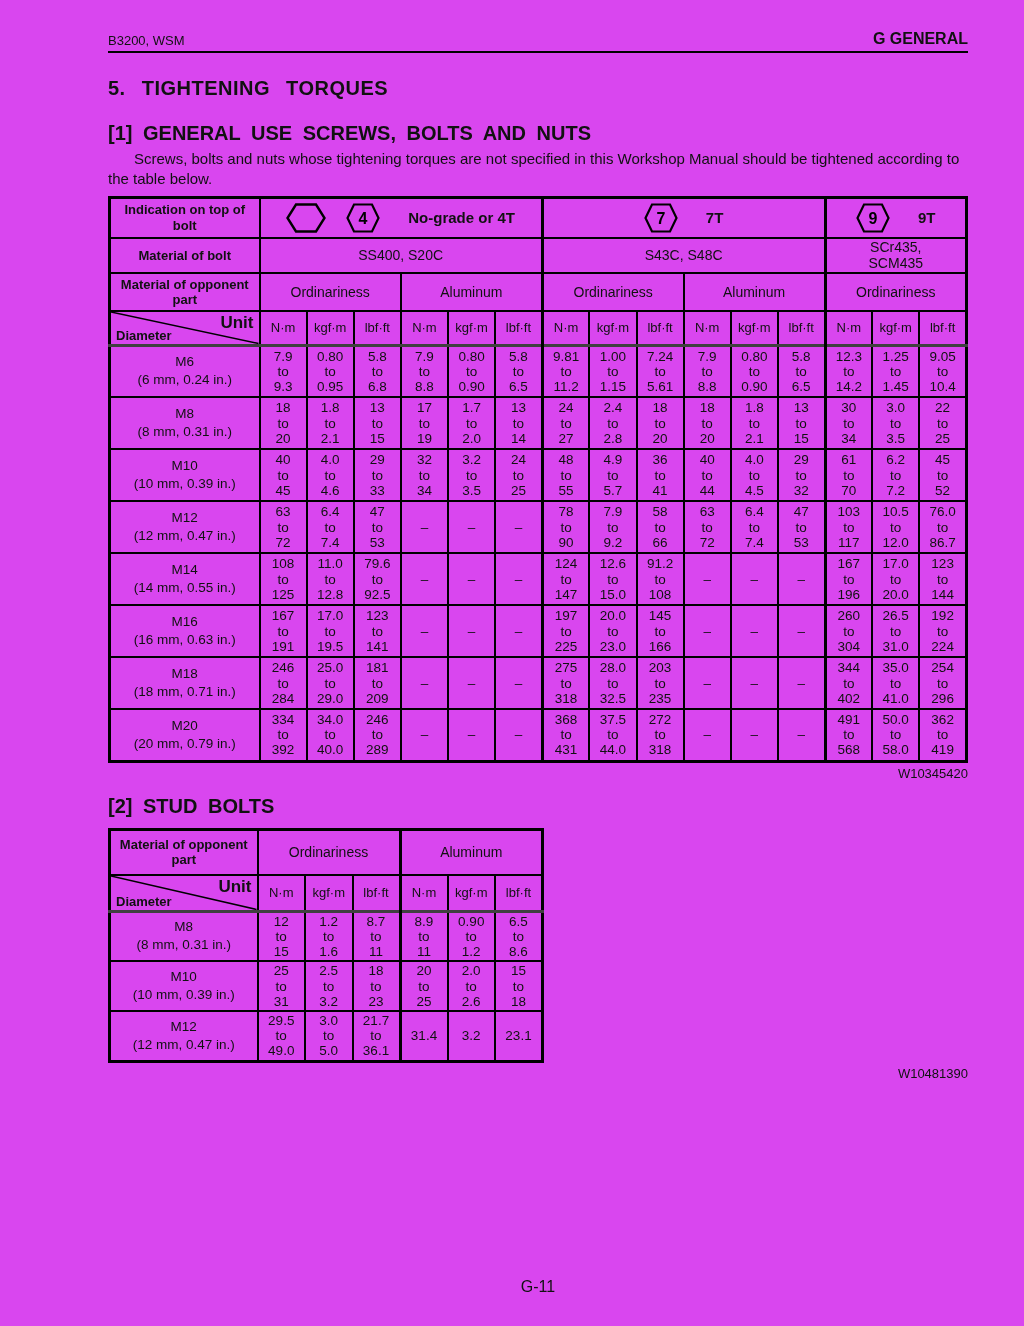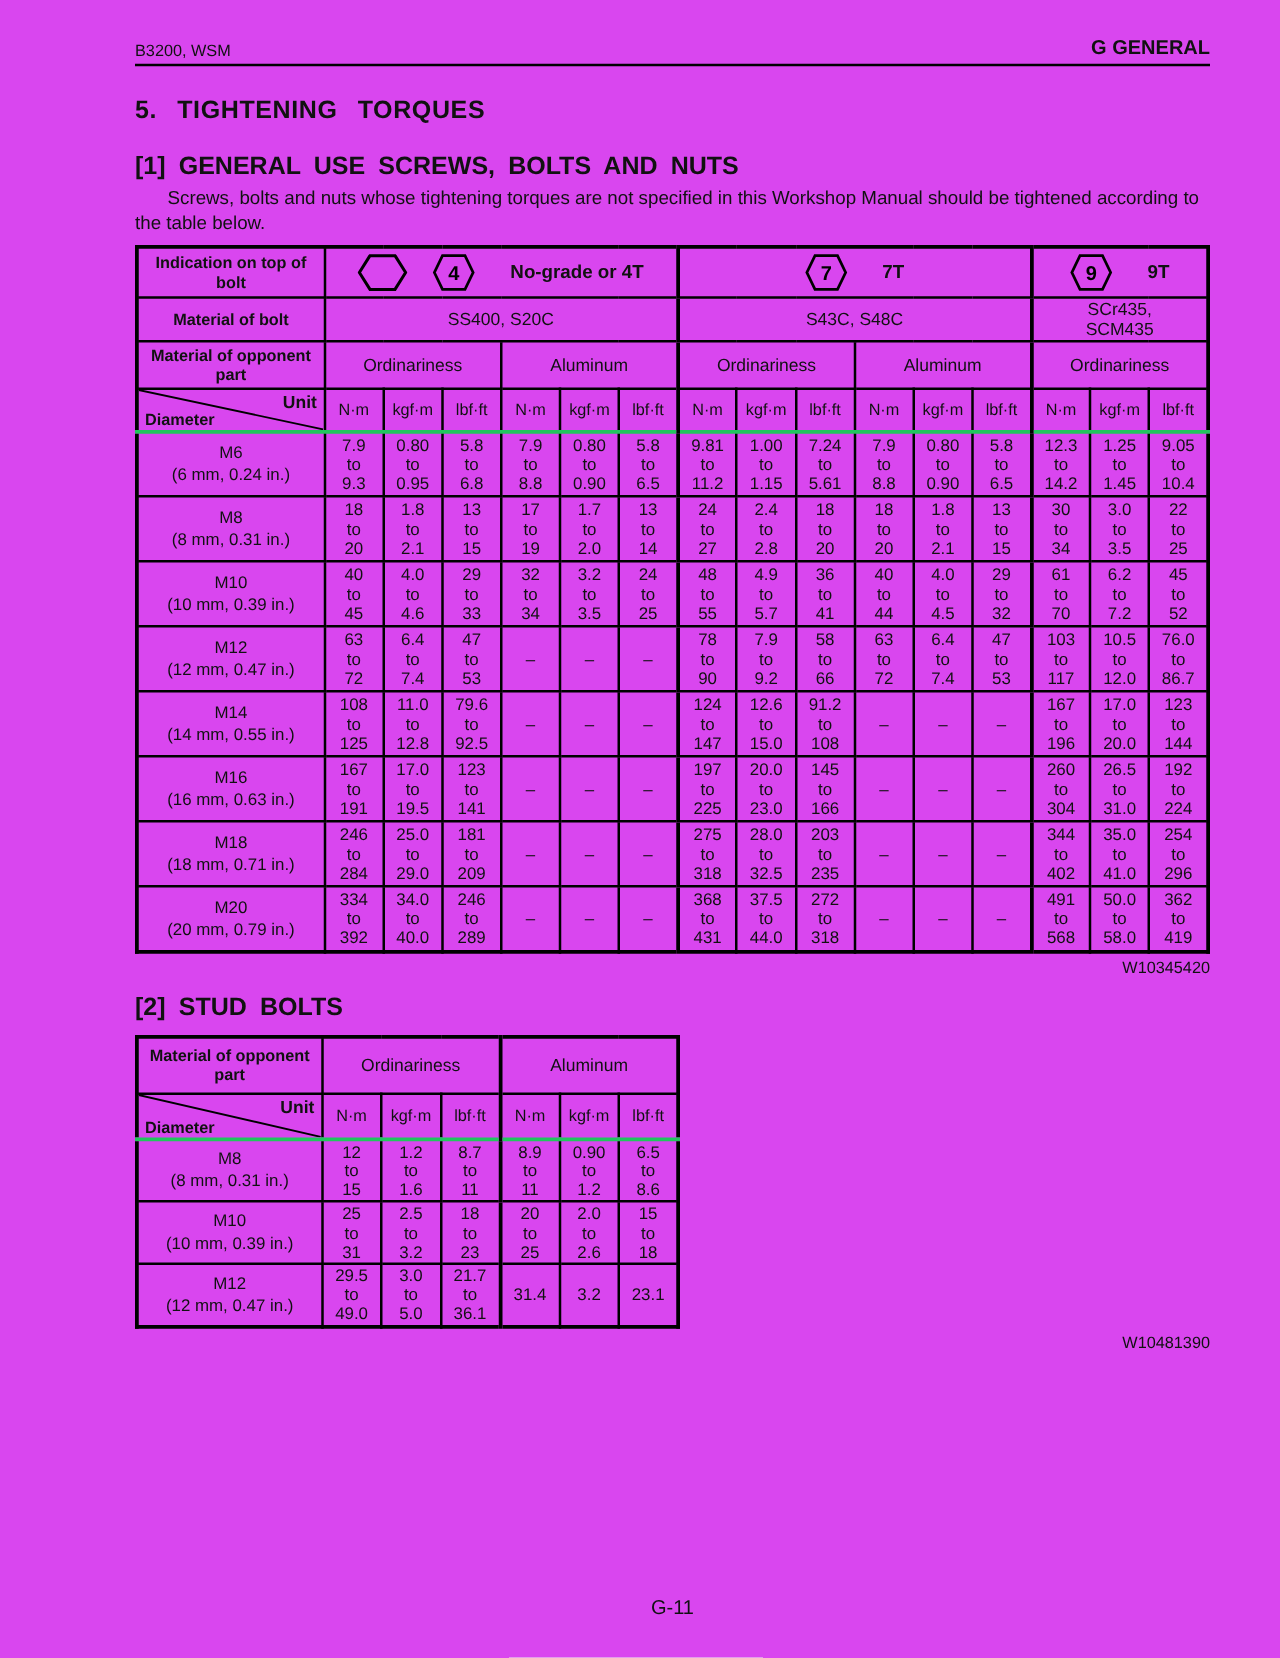--- a/index.html
+++ b/index.html
@@ -36,32 +36,32 @@
   .r1 td { height:40px; }
   .r2 td { height:34px; }
   .r3 td { height:38px; }
   .r4 td { height:34px; }
   .t1 tbody td { height:52px; }
   .t2 .r1 td { height:46px; }
   .t2 .r4 td { height:36px; }
   .t2 tbody td { height:50px; }
 
   td.gsep { border-left:3px solid #000; }
-  thead { border-bottom:3px solid #22c55e; }
+  thead { border-bottom:3px solid #404040; }
 
   .val { font-size:13.5px; white-space:pre-line; line-height:1.12; }
   .rowlabel { font-size:13.5px; line-height:1.35; }
 
   .gradecell { display:flex; align-items:center; justify-content:center; gap:20px; }
   .gradecell .lbl { font-weight:bold; font-size:15px; margin-left:8px; }
   .hex { display:block; }
 
   .diagcell { position:relative; }
   .diagcell svg.diag { position:absolute; left:0; top:0; width:100%; height:100%; }
-  .diagcell .unit { position:absolute; top:1px; right:5px; font-weight:bold; font-size:14px; }
+  .diagcell .unit { position:absolute; top:1px; right:5px; font-weight:bold; font-size:17px; }
   .diagcell .diam { position:absolute; bottom:1px; left:5px; font-weight:bold; font-size:13px; }
 
   .wm { text-align:right; font-size:13px; margin-top:3px; }
   .footer { position:absolute; left:108px; width:860px; top:1278px;
             text-align:center; font-size:16px; }
 </style>
 </head>
 <body>
 
 <div class="page">

